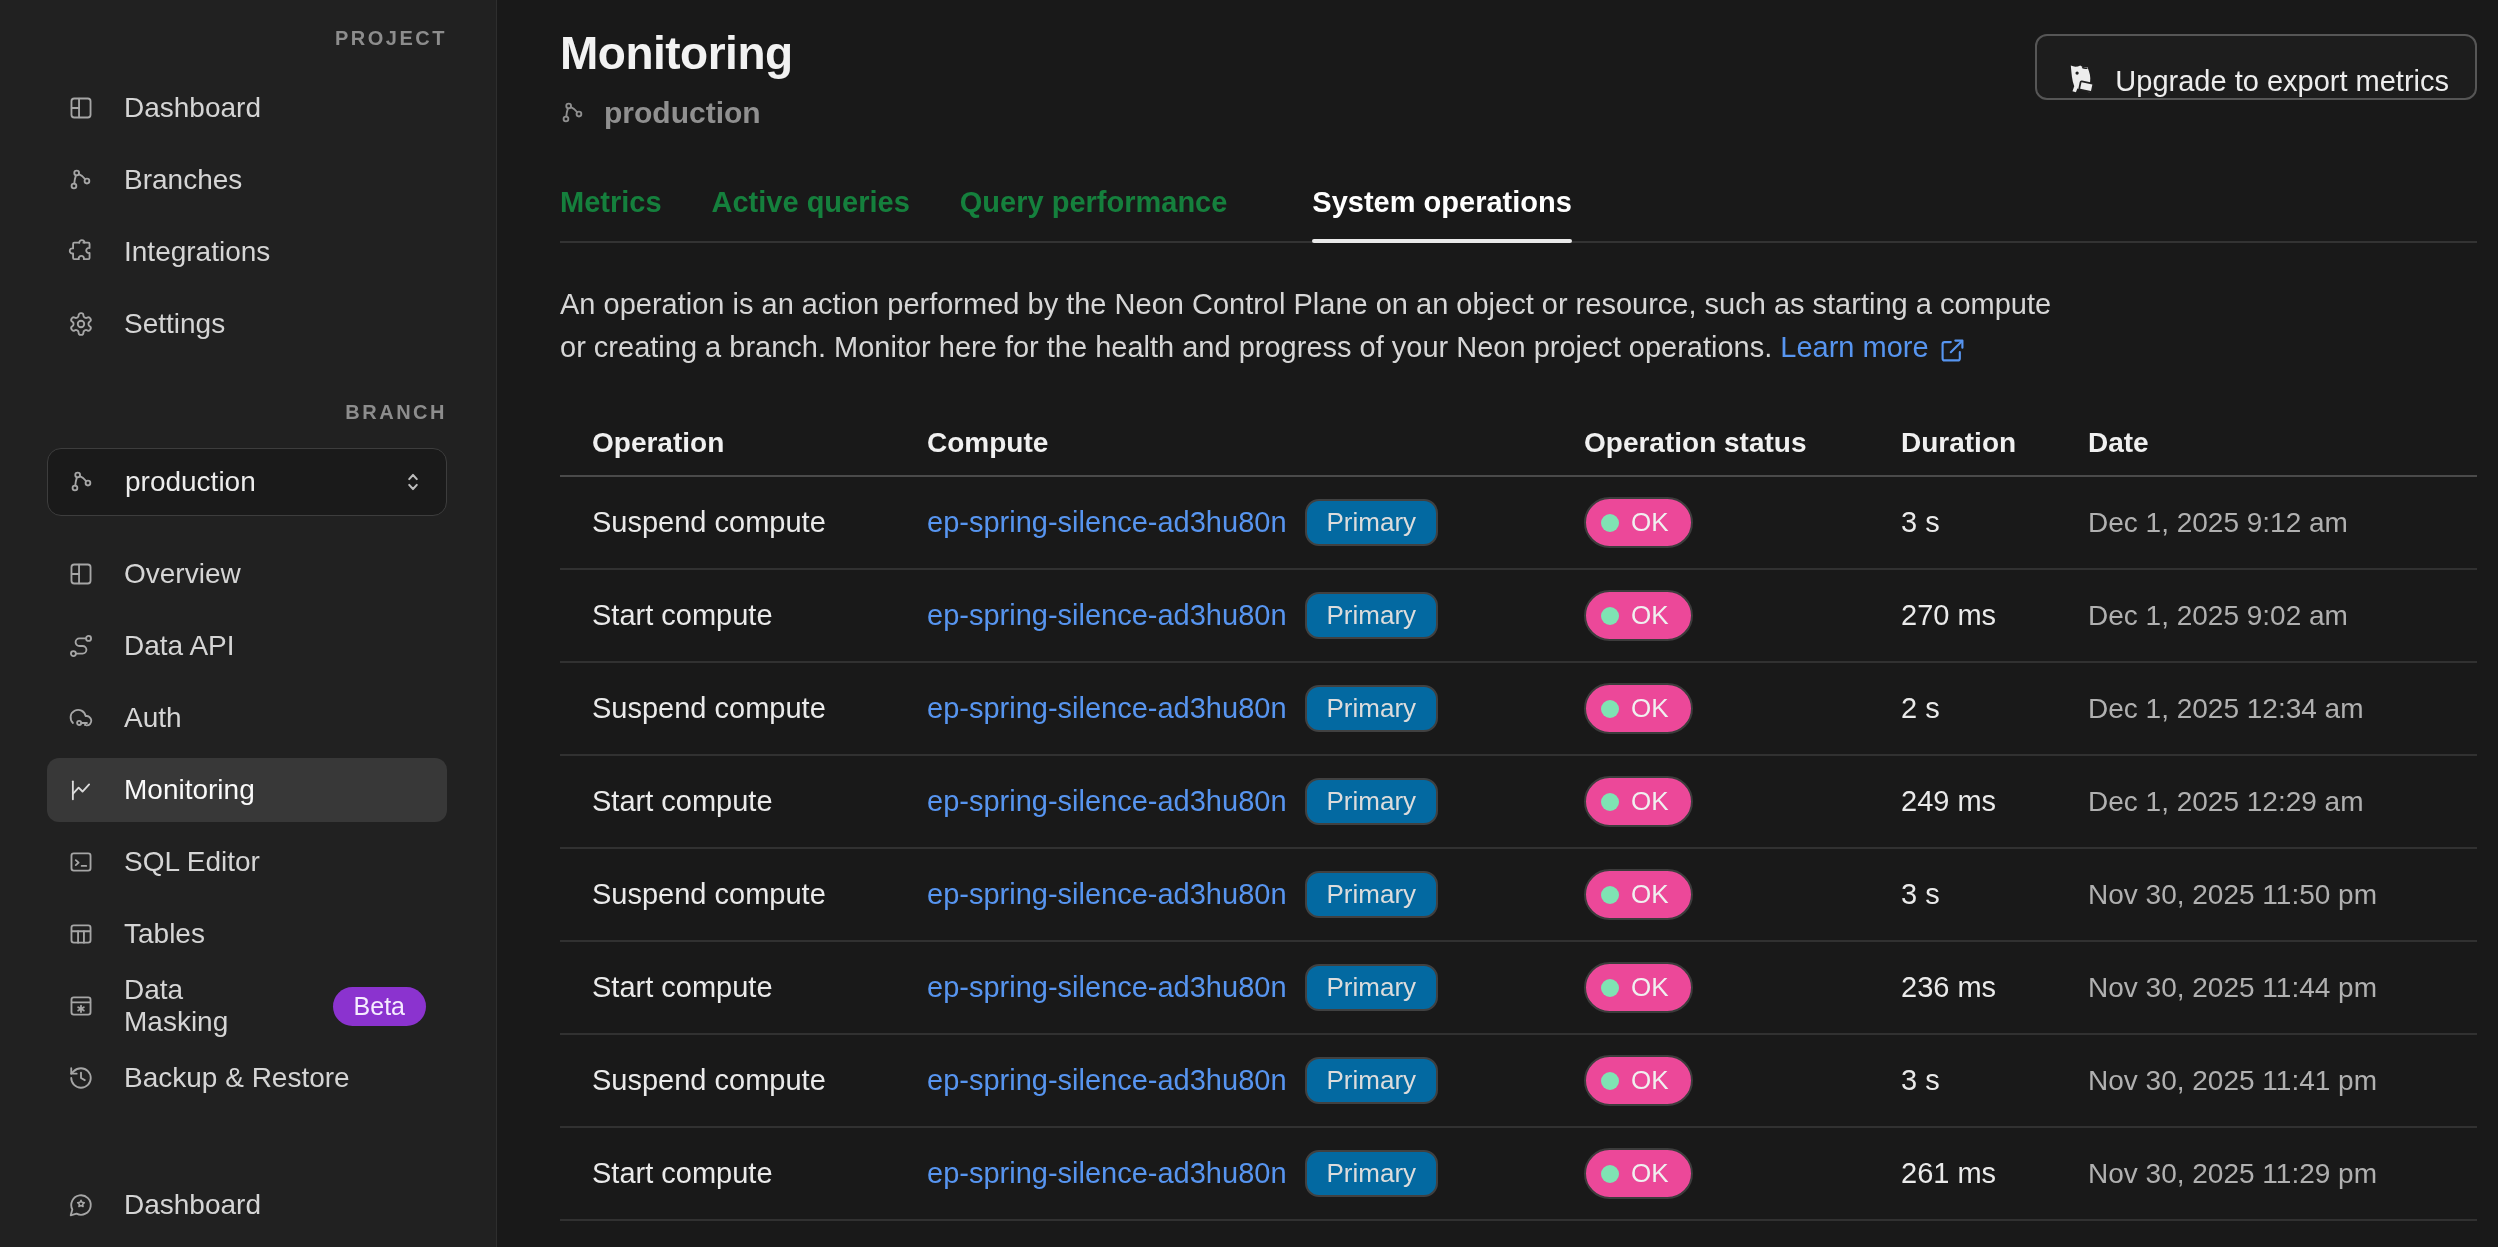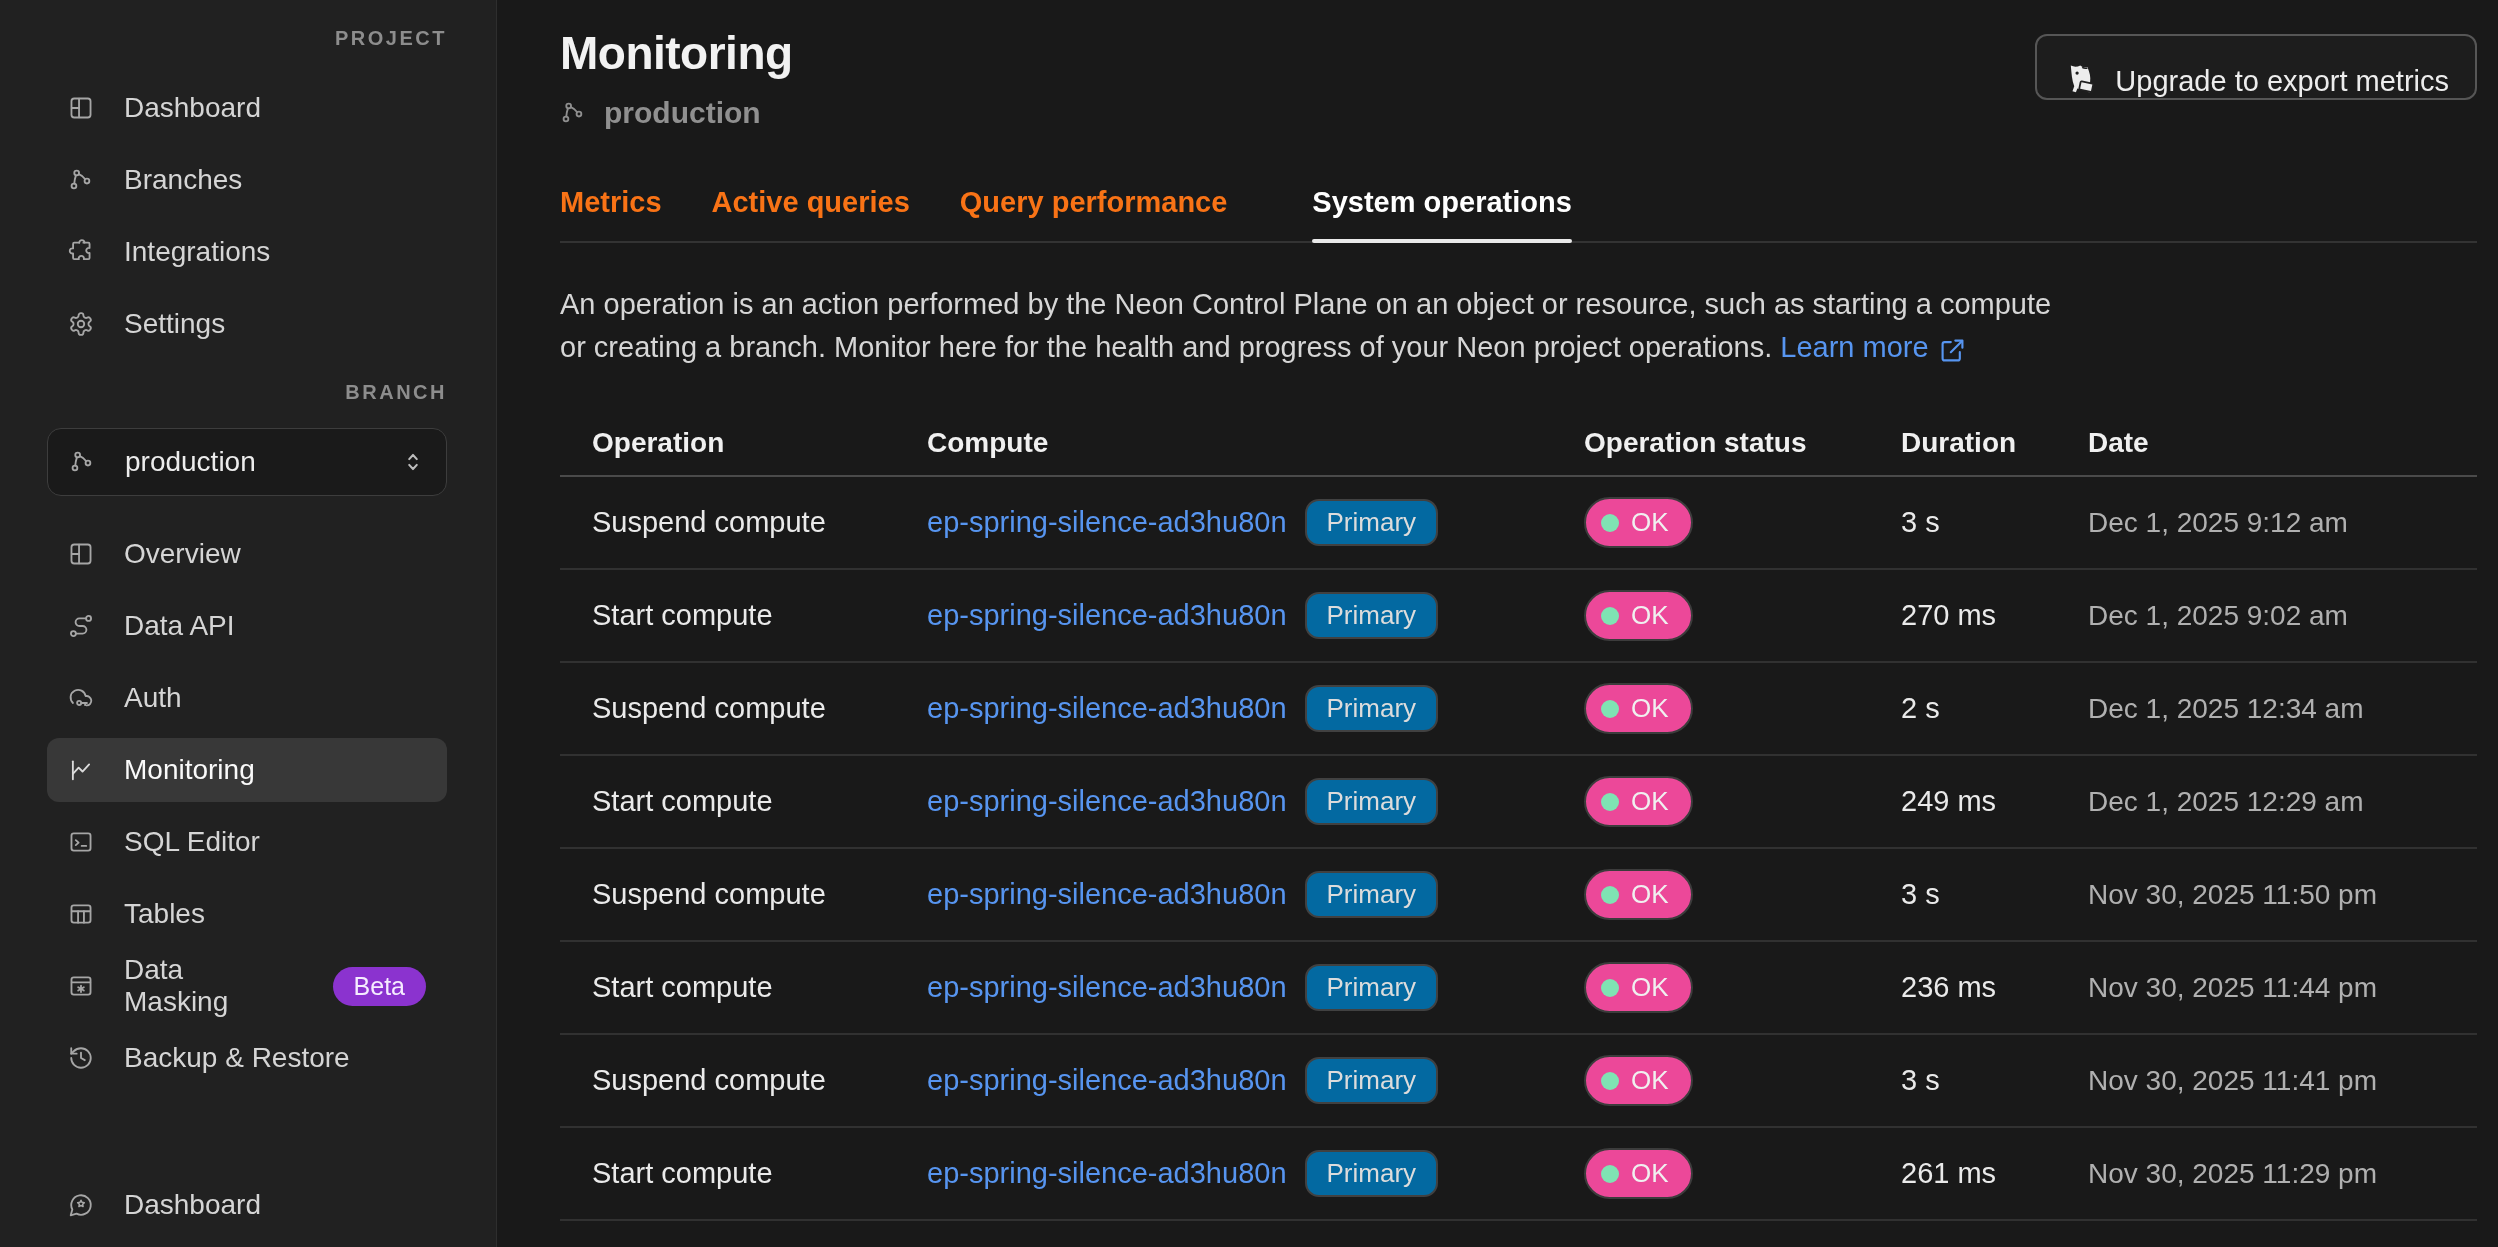--- a/index.html
+++ b/index.html
@@ -12,21 +12,21 @@
            border-right:1px solid #2e2e2e;padding:26px 49px 10px 47px;
            display:flex;flex-direction:column;}
   .section-label{font-size:20px;font-weight:700;letter-spacing:2.5px;color:#8d8d8d;line-height:24px;text-align:right;}
   .nav{display:flex;flex-direction:column;gap:8px;margin-top:26px;}
   .nav-item{display:flex;align-items:center;height:64px;border-radius:12px;
             padding:0 21px;gap:30px;font-size:28px;color:#d5d5d5;cursor:pointer;}
   .nav-item.active{background:#383838;color:#fafafa;}
   .nav-icon{width:26px;height:26px;display:flex;align-items:center;color:#a6a6a6;flex:none;}
   .nav-item.active .nav-icon{color:#dcdcdc;}
   .nav-icon svg{width:26px;height:26px;}
-  .label-branch{margin-top:24px;}
+  .label-branch{margin-top:44px;}
   .branch-select{margin-top:24px;height:68px;box-sizing:border-box;border-radius:14px;
                  border:1px solid #3d3d3d;background:#1a1a1a;display:flex;align-items:center;
                  padding:0 20px 0 21px;gap:30px;font-size:28px;color:#ececec;cursor:pointer;
                  font-family:inherit;}
   .branch-select .chev{margin-left:auto;color:#bdbdbd;display:flex;}
   .beta-badge{margin-left:22px;background:var(--beta,#8b33cf);color:#f5ecff;font-size:25px;
               font-weight:500;padding:7px 21px;border-radius:999px;line-height:1;}
   .sidebar-footer{margin-top:auto;}
 
   
@@ -35,21 +35,21 @@
   h1{margin:0;font-size:46px;line-height:58px;font-weight:700;color:#f2f2f2;letter-spacing:-0.5px;}
   .subtitle{display:flex;align-items:center;gap:18px;margin-top:14px;color:#909090;
             font-size:30px;font-weight:600;}
   .subtitle .nav-icon{color:#8f8f8f;}
   .upgrade-btn{display:flex;align-items:flex-end;gap:16px;height:66px;margin-top:10px;
                padding:0 26px;border-radius:12px;border:2px solid #565656;background:#1d1d1d;
                color:#ededed;font-size:29px;font-weight:500;font-family:inherit;cursor:pointer;}
   .upgrade-btn svg{width:36px;height:36px;flex:none;}
 
   .tabs{display:flex;gap:50px;margin-top:56px;border-bottom:2px solid #333333;}
-  .tab{font-size:29px;font-weight:600;color:#f97316;padding-bottom:22px;position:relative;cursor:pointer;}
+  .tab{font-size:29px;font-weight:600;color:#15803d;padding-bottom:22px;position:relative;cursor:pointer;}
   .tab.active{color:#ffffff;margin-left:35px;}
   .tab.active::after{content:"";position:absolute;left:0;right:0;bottom:-2px;height:4px;
                      background:#e9e9e9;border-radius:2px;}
 
   .desc{margin:40px 0 0 0;font-size:29px;line-height:43px;color:#d6d6d6;max-width:1680px;}
   .learn-more{color:var(--link,#5795f0);text-decoration:none;display:inline-flex;
               align-items:center;gap:10px;cursor:pointer;}
   .learn-more svg{width:27px;height:27px;position:relative;top:3px;}
 
   

